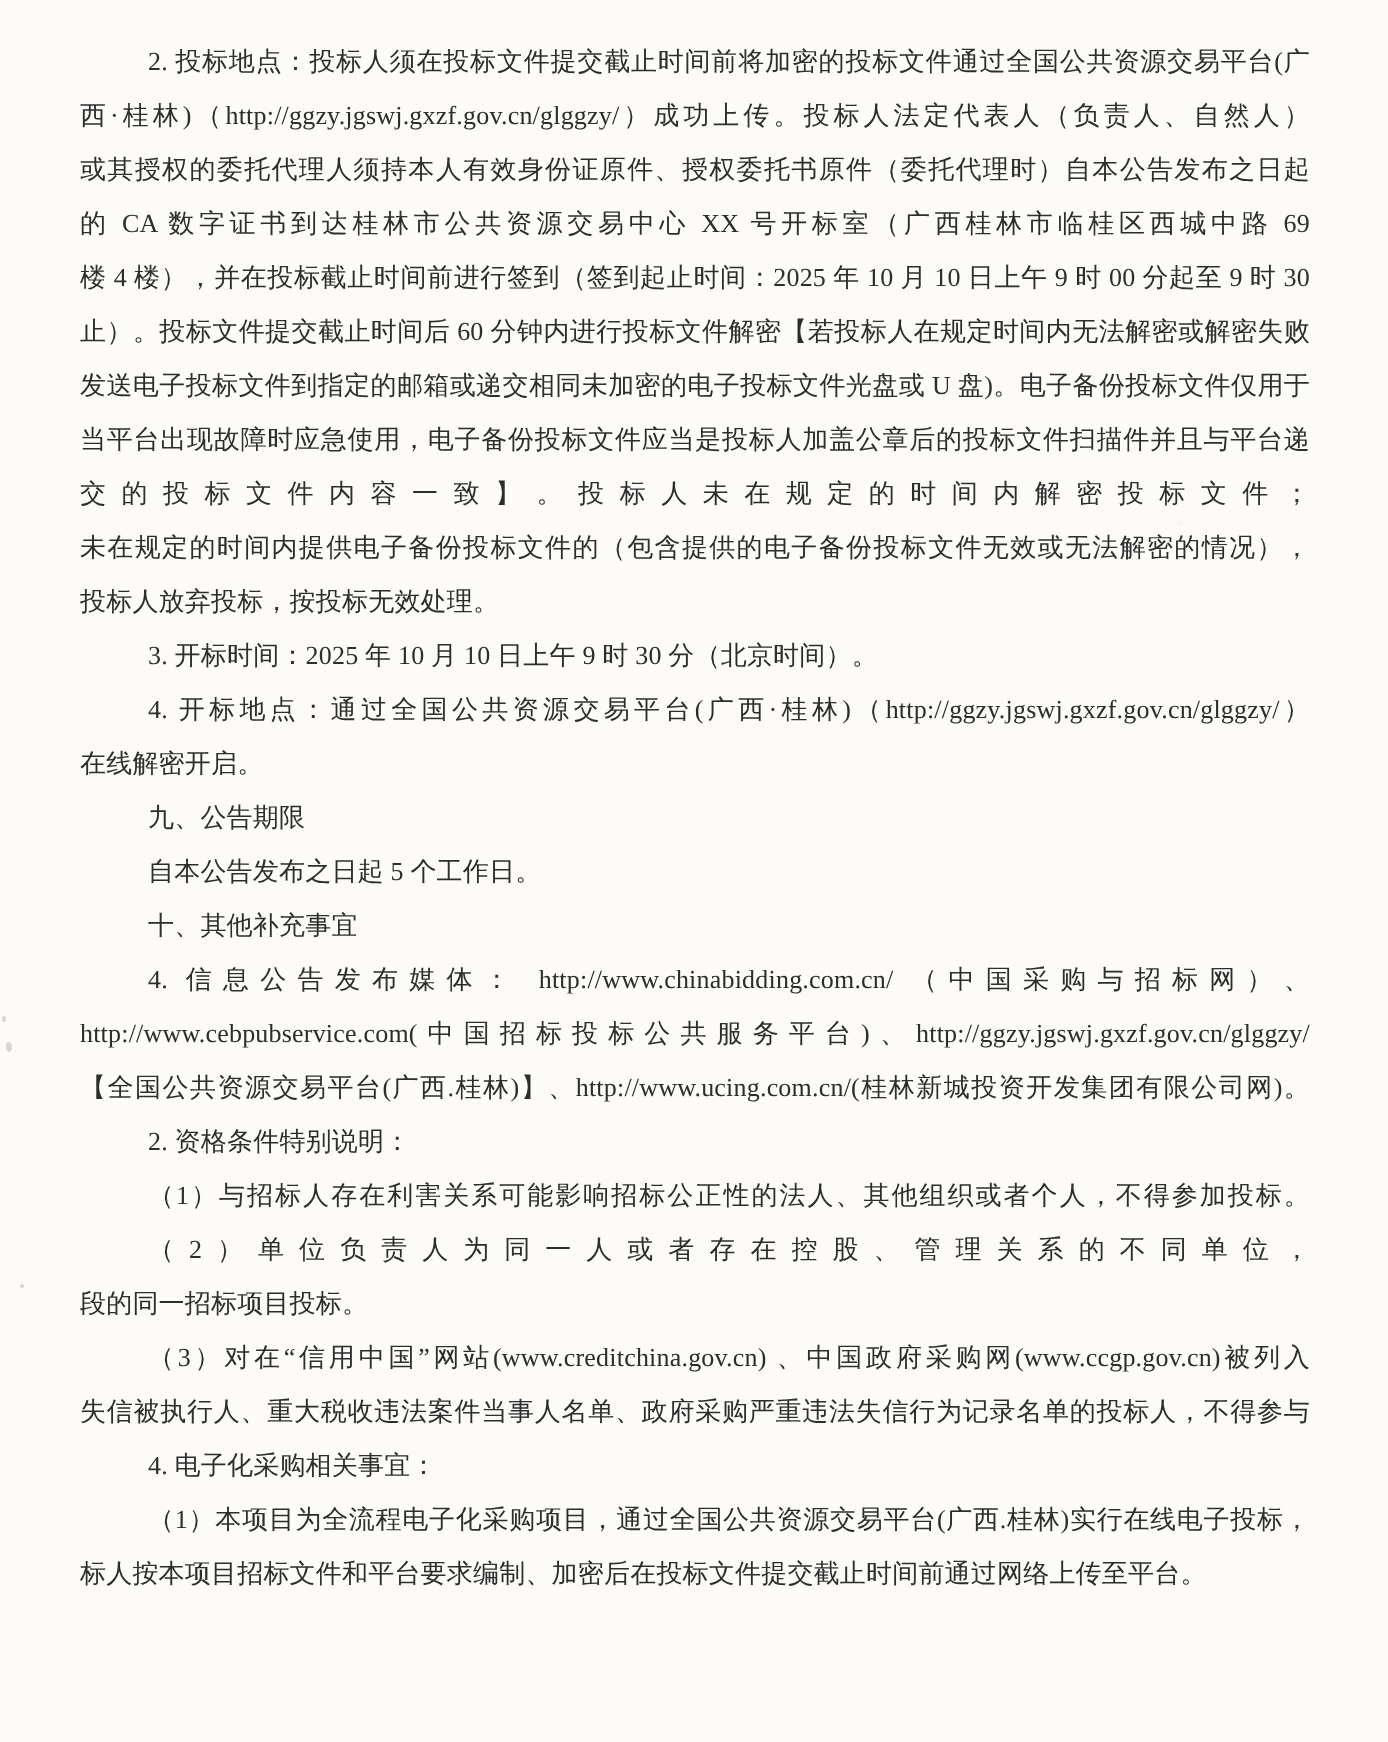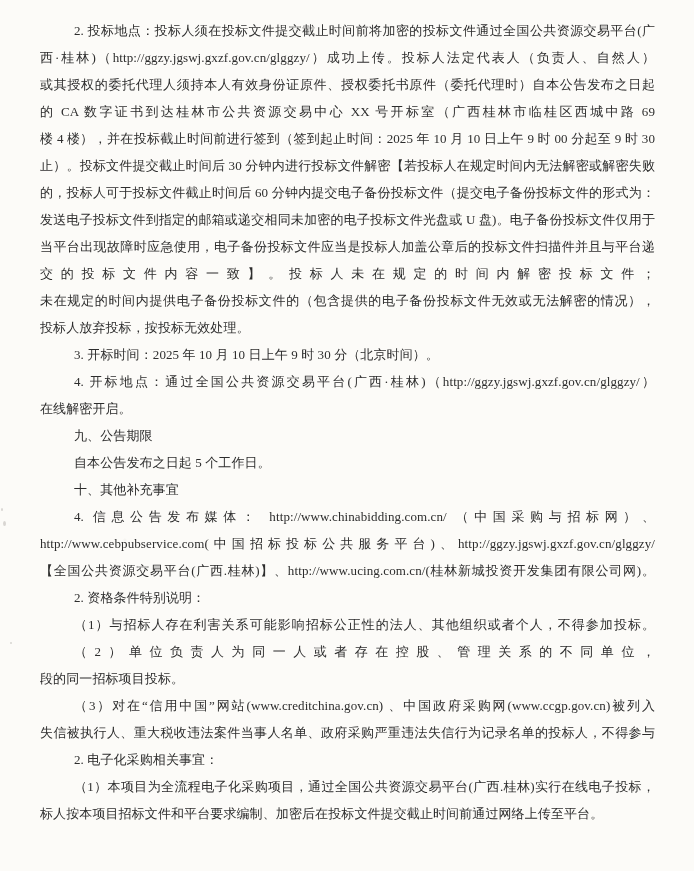--- a/index.html
+++ b/index.html
@@ -56,42 +56,41 @@
 </style>
 </head>
 <body>
 
 <div class="page">
   <div class="line indent justify">2. 投标地点：投标人须在投标文件提交截止时间前将加密的投标文件通过全国公共资源交易平台(广</div>
   <div class="line justify">西·桂林)（http://ggzy.jgswj.gxzf.gov.cn/glggzy/）成功上传。投标人法定代表人（负责人、自然人）</div>
   <div class="line justify">或其授权的委托代理人须持本人有效身份证原件、授权委托书原件（委托代理时）自本公告发布之日起</div>
   <div class="line justify">的 CA 数字证书到达桂林市公共资源交易中心 XX 号开标室（广西桂林市临桂区西城中路 69 号创业大厦西辅</div>
   <div class="line justify">楼 4 楼），并在投标截止时间前进行签到（签到起止时间：2025 年 10 月 10 日上午 9 时 00 分起至 9 时 30 分</div>
-  <div class="line justify">止）。投标文件提交截止时间后 30 分钟内进行投标文件解密【若投标人在规定时间内无法解密或解密失败</div>
-  <div class="line justify">的，投标人可于投标文件截止时间后 60 分钟内提交电子备份投标文件（提交电子备份投标文件的形式为：</div>
+  <div class="line justify">止）。投标文件提交截止时间后 60 分钟内进行投标文件解密【若投标人在规定时间内无法解密或解密失败</div>
   <div class="line justify">发送电子投标文件到指定的邮箱或递交相同未加密的电子投标文件光盘或 U 盘)。电子备份投标文件仅用于</div>
   <div class="line justify">当平台出现故障时应急使用，电子备份投标文件应当是投标人加盖公章后的投标文件扫描件并且与平台递</div>
   <div class="line justify">交的投标文件内容一致】。投标人未在规定的时间内解密投标文件；或在规定时间内无法解密或解密失败且</div>
   <div class="line justify">未在规定的时间内提供电子备份投标文件的（包含提供的电子备份投标文件无效或无法解密的情况），视为</div>
   <div class="line">投标人放弃投标，按投标无效处理。</div>
   <div class="line indent">3. 开标时间：2025 年 10 月 10 日上午 9 时 30 分（北京时间）。</div>
   <div class="line indent justify">4. 开标地点：通过全国公共资源交易平台(广西·桂林)（http://ggzy.jgswj.gxzf.gov.cn/glggzy/）</div>
   <div class="line">在线解密开启。</div>
   <div class="line indent">九、公告期限</div>
   <div class="line indent">自本公告发布之日起 5 个工作日。</div>
   <div class="line indent">十、其他补充事宜</div>
   <div class="line indent justify">4. 信息公告发布媒体： http://www.chinabidding.com.cn/ （中国采购与招标网）、</div>
   <div class="line justify">http://www.cebpubservice.com(中国招标投标公共服务平台)、http://ggzy.jgswj.gxzf.gov.cn/glggzy/</div>
   <div class="line justify">【全国公共资源交易平台(广西.桂林)】、http://www.ucing.com.cn/(桂林新城投资开发集团有限公司网)。</div>
   <div class="line indent">2. 资格条件特别说明：</div>
   <div class="line indent justify">（1）与招标人存在利害关系可能影响招标公正性的法人、其他组织或者个人，不得参加投标。</div>
   <div class="line indent justify">（2）单位负责人为同一人或者存在控股、管理关系的不同单位，不得参加同一标段投标或者未划分标</div>
   <div class="line">段的同一招标项目投标。</div>
   <div class="line indent justify">（3）对在“信用中国”网站(www.creditchina.gov.cn) 、中国政府采购网(www.ccgp.gov.cn)被列入</div>
   <div class="line justify">失信被执行人、重大税收违法案件当事人名单、政府采购严重违法失信行为记录名单的投标人，不得参与</div>
-  <div class="line indent">2. 电子化采购相关事宜：</div>
+  <div class="line indent">4. 电子化采购相关事宜：</div>
   <div class="line indent justify">（1）本项目为全流程电子化采购项目，通过全国公共资源交易平台(广西.桂林)实行在线电子投标，投</div>
   <div class="line">标人按本项目招标文件和平台要求编制、加密后在投标文件提交截止时间前通过网络上传至平台。</div>
 
   <span class="speck s1"></span>
   <span class="speck s2"></span>
   <span class="speck s3"></span>
 </div>
 
 </body></html>

